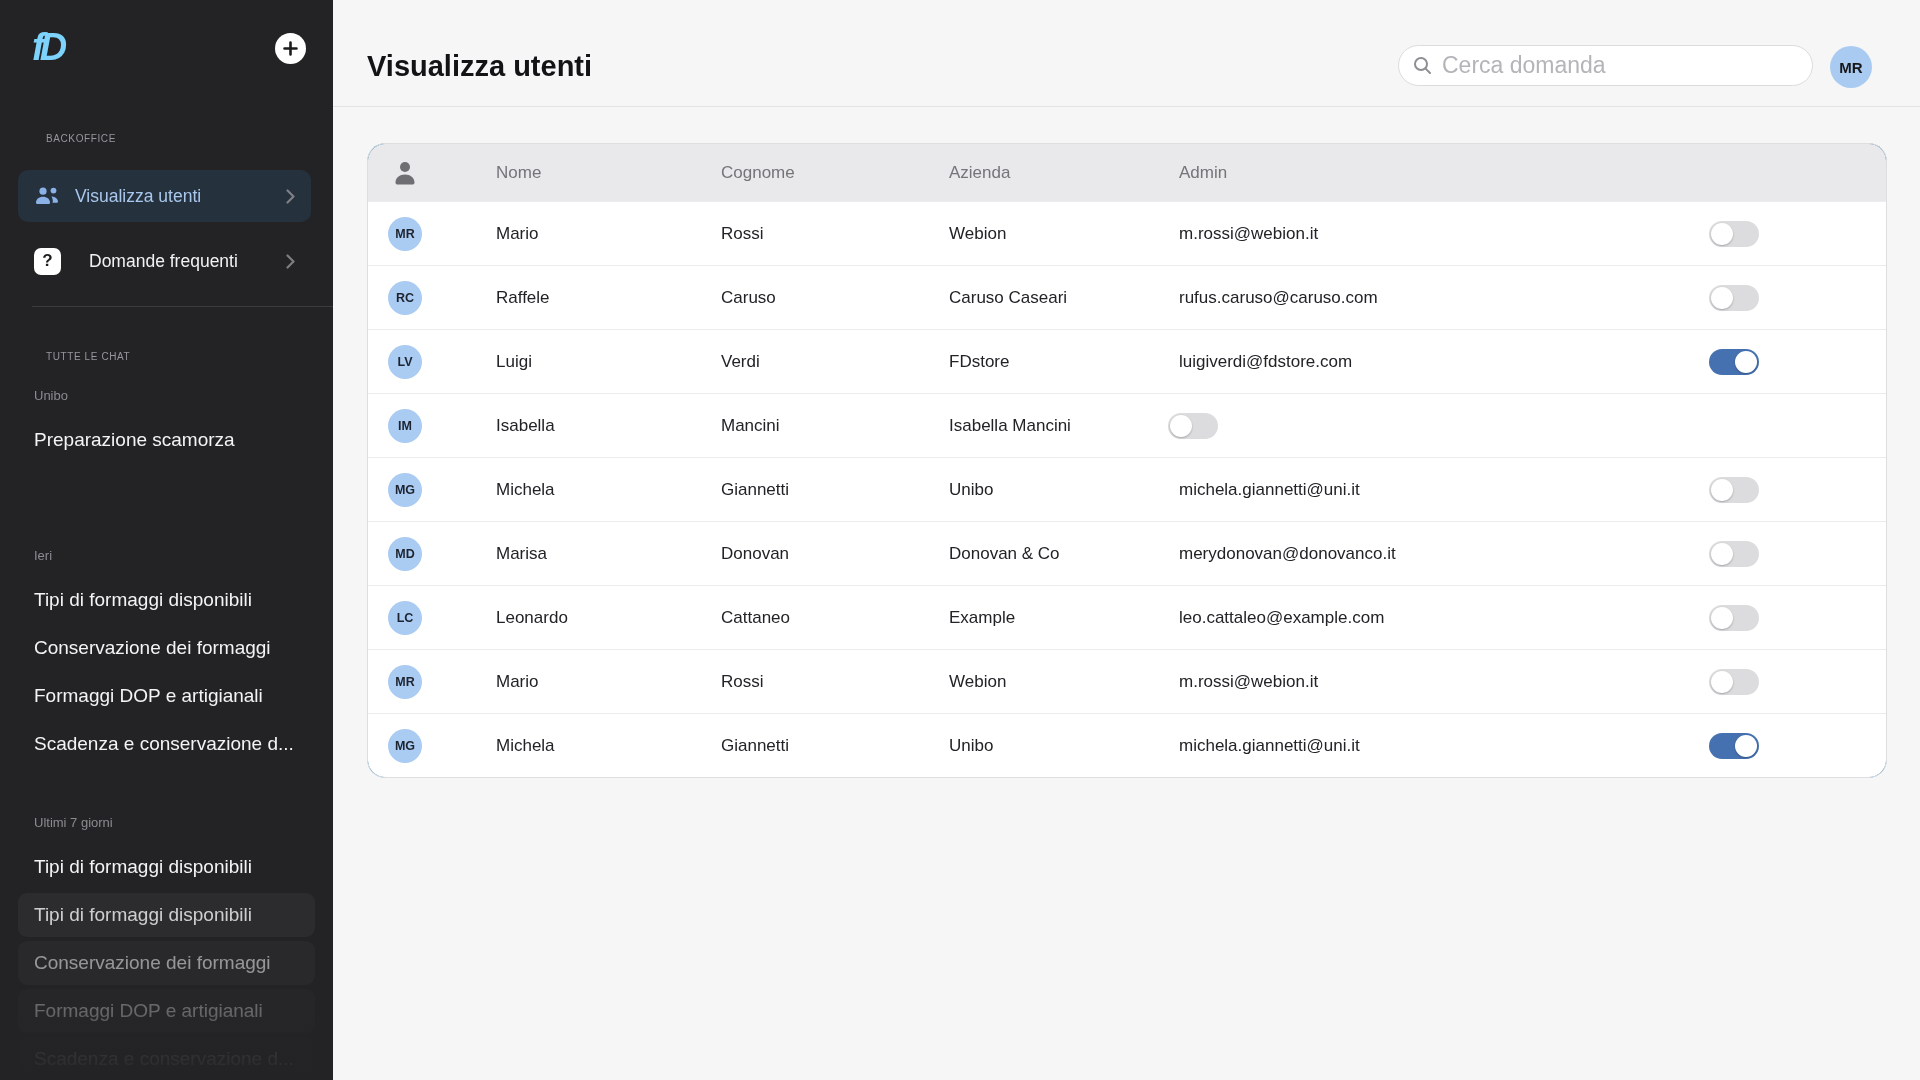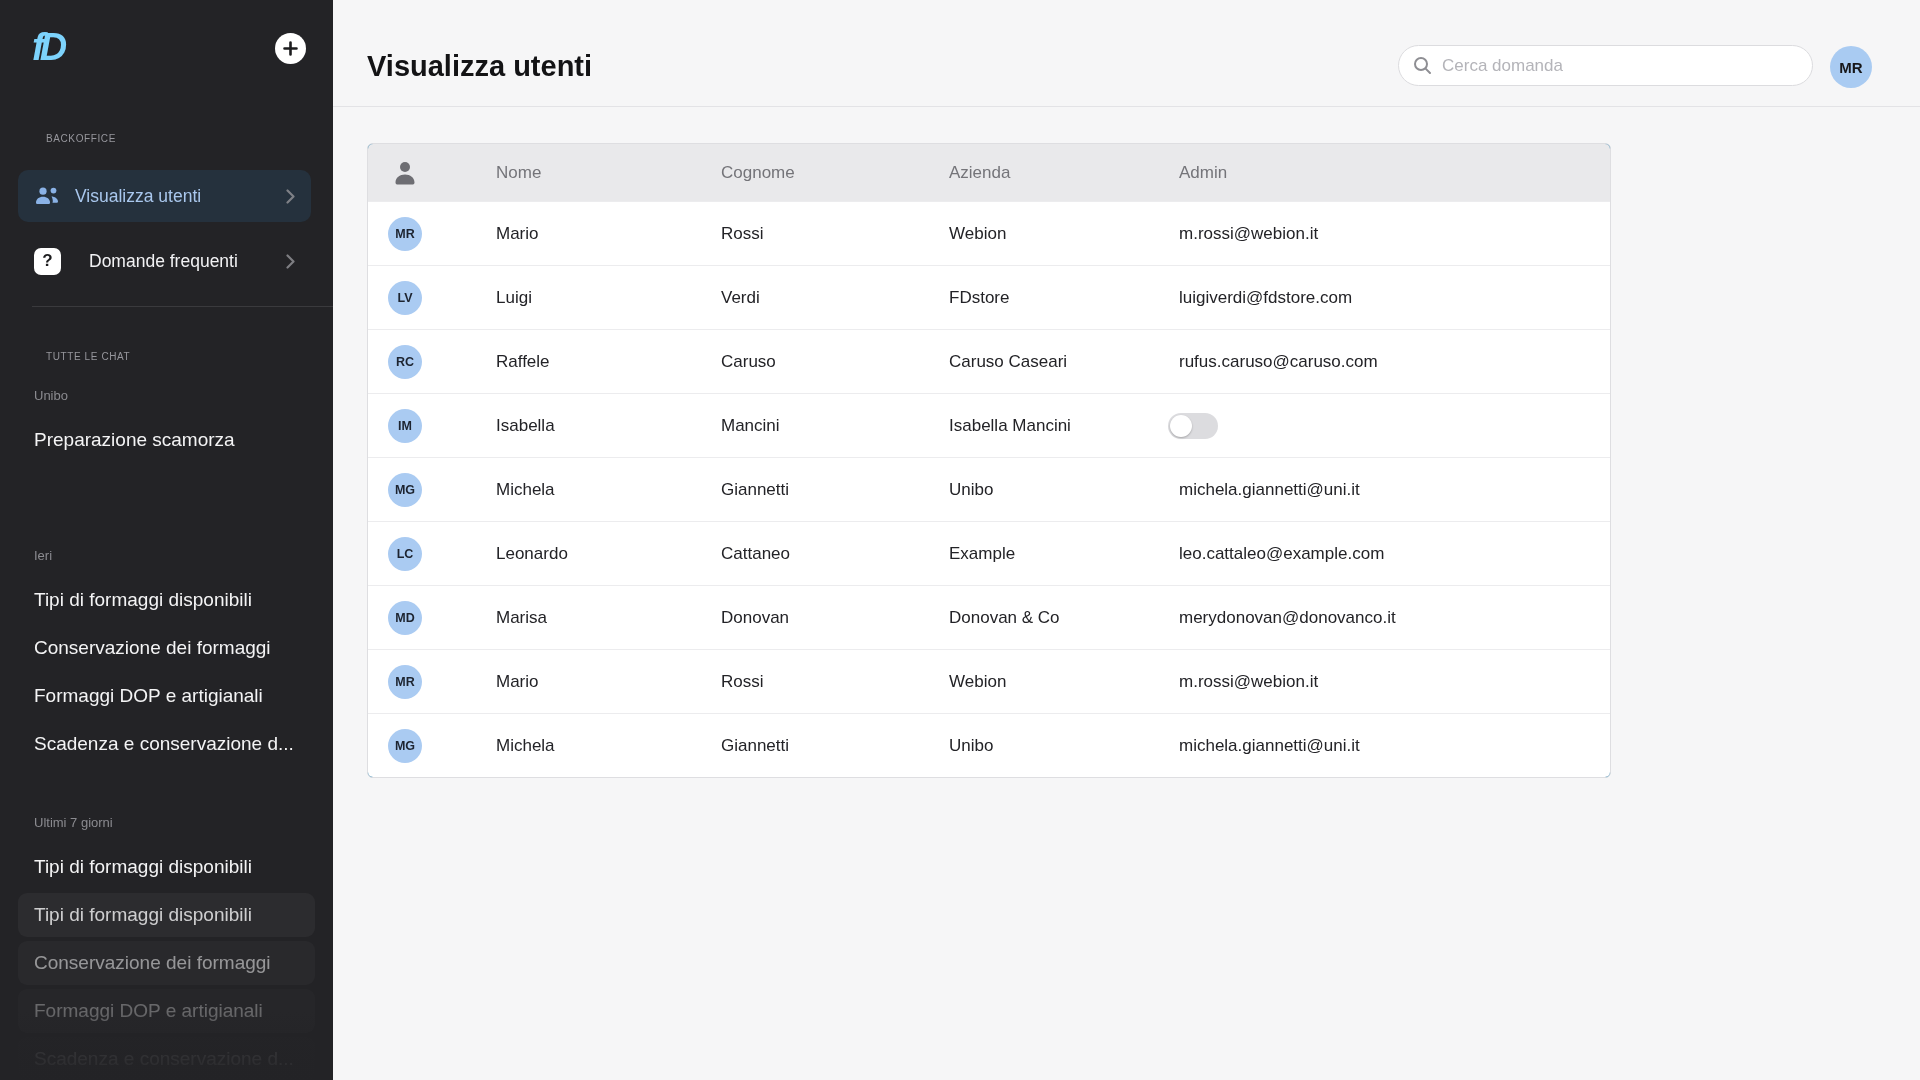--- a/index.html
+++ b/index.html
@@ -36,30 +36,30 @@
   .chat-item.dim4 { opacity:0.16; background:rgba(255,255,255,0.05); }
   .sb-fade { position:absolute; left:0; right:0; bottom:0; height:70px; pointer-events:none;
           background:linear-gradient(to bottom, rgba(35,35,38,0), rgba(35,35,38,0.9)); }
 
   
   .main { position:absolute; left:333px; top:0; width:1587px; height:1080px; background:#f6f6f7; }
   .topbar { position:absolute; left:0; top:0; width:100%; height:107px; border-bottom:1px solid #e3e3e6; }
   .page-title { position:absolute; left:34px; top:50px; font-size:29px; font-weight:700; color:#131315; }
   .search-box { position:absolute; left:1065px; top:45px; width:415px; height:41px; background:#fff;
           border:1px solid #dcdcdf; border-radius:21px; display:flex; align-items:center; padding:0 14px; }
-  .search-box input { border:none; outline:none; flex:1; font-size:17px; color:#a21caf;
+  .search-box input { border:none; outline:none; flex:1; font-size:23px; color:#a21caf;
           margin-left:10px; background:transparent; font-family:"Liberation Sans", sans-serif; }
   .search-box input::placeholder { color:#b4b4b9; }
   .avatar-top { position:absolute; left:1497px; top:46px; width:42px; height:42px; border-radius:50%;
           background:#a9cbf2; display:flex; align-items:center; justify-content:center;
           font-size:15px; font-weight:700; color:#17171a; cursor:pointer; }
 
   
-  .users-table { position:absolute; left:34px; top:143px; width:1244px; background:#0369a1;
-          border:1px solid #dedee1; border-radius:6px; overflow:hidden; }
+  .users-table { position:absolute; left:34px; top:143px; width:1520px; background:#0369a1;
+          border:1px solid #dedee1; border-radius:18px; overflow:hidden; }
   .t-row { display:grid; grid-template-columns:105px 225px 228px 230px 541px 1fr; align-items:center; }
   .t-head { height:57px; background:#e9e9eb; color:#747479; font-size:17px; }
   .t-body-row { height:64px; border-top:1px solid #ececee; font-size:17px; color:#232327; background:#fff; }
   .cell-pad { padding-left:23px; }
   .head-icon-cell { display:flex; justify-content:flex-start; padding-left:24px; }
   .row-avatar { width:34px; height:34px; margin-left:20px; border-radius:50%; background:#aacbf2;
           display:flex; align-items:center; justify-content:center; font-size:12.5px; font-weight:700; color:#1d2430; }
   .toggle { width:50px; height:26px; margin-left:12px; border-radius:13px; background:#dcdcdf;
           position:relative; cursor:pointer; transition:background .15s; }
   .toggle .knob { position:absolute; top:2px; left:2px; width:22px; height:22px; border-radius:50%;
@@ -170,50 +170,50 @@
         <div class="cell-pad">m.rossi@webion.it</div>
         <div>
             <div class="toggle">
               <div class="knob"></div>
             </div>
           </div>
       </div>
 
       <div class="t-row t-body-row">
         <div>
+            <div class="row-avatar">RC</div>
+          </div>
+        <div class="cell-pad">Raffele</div>
+        <div class="cell-pad">Caruso</div>
+        <div class="cell-pad">Caruso Caseari</div>
+        <div class="cell-pad">rufus.caruso@caruso.com</div>
+        <div>
+            <div class="toggle">
+              <div class="knob"></div>
+            </div>
+          </div>
+      </div>
+
+      <div class="t-row t-body-row">
+        <div>
             <div class="row-avatar">LV</div>
           </div>
         <div class="cell-pad">Luigi</div>
         <div class="cell-pad">Verdi</div>
         <div class="cell-pad">FDstore</div>
         <div class="cell-pad">luigiverdi@fdstore.com</div>
         <div>
             <div class="toggle on">
               <div class="knob"></div>
             </div>
           </div>
       </div>
 
       <div class="t-row t-body-row">
         <div>
-            <div class="row-avatar">RC</div>
-          </div>
-        <div class="cell-pad">Raffele</div>
-        <div class="cell-pad">Caruso</div>
-        <div class="cell-pad">Caruso Caseari</div>
-        <div class="cell-pad">rufus.caruso@caruso.com</div>
-        <div>
-            <div class="toggle">
-              <div class="knob"></div>
-            </div>
-          </div>
-      </div>
-
-      <div class="t-row t-body-row">
-        <div>
             <div class="row-avatar">IM</div>
           </div>
         <div class="cell-pad">Isabella</div>
         <div class="cell-pad">Mancini</div>
         <div class="cell-pad">Isabella Mancini</div>
         <div>
             <div class="toggle">
               <div class="knob"></div>
             </div>
           </div>
@@ -229,50 +229,50 @@
         <div class="cell-pad">michela.giannetti@uni.it</div>
         <div>
             <div class="toggle">
               <div class="knob"></div>
             </div>
           </div>
       </div>
 
       <div class="t-row t-body-row">
         <div>
+            <div class="row-avatar">MD</div>
+          </div>
+        <div class="cell-pad">Marisa</div>
+        <div class="cell-pad">Donovan</div>
+        <div class="cell-pad">Donovan &amp; Co</div>
+        <div class="cell-pad">merydonovan@donovanco.it</div>
+        <div>
+            <div class="toggle">
+              <div class="knob"></div>
+            </div>
+          </div>
+      </div>
+
+      <div class="t-row t-body-row">
+        <div>
             <div class="row-avatar">LC</div>
           </div>
         <div class="cell-pad">Leonardo</div>
         <div class="cell-pad">Cattaneo</div>
         <div class="cell-pad">Example</div>
         <div class="cell-pad">leo.cattaleo@example.com</div>
         <div>
             <div class="toggle">
               <div class="knob"></div>
             </div>
           </div>
       </div>
 
       <div class="t-row t-body-row">
         <div>
-            <div class="row-avatar">MD</div>
-          </div>
-        <div class="cell-pad">Marisa</div>
-        <div class="cell-pad">Donovan</div>
-        <div class="cell-pad">Donovan &amp; Co</div>
-        <div class="cell-pad">merydonovan@donovanco.it</div>
-        <div>
-            <div class="toggle">
-              <div class="knob"></div>
-            </div>
-          </div>
-      </div>
-
-      <div class="t-row t-body-row">
-        <div>
             <div class="row-avatar">MR</div>
           </div>
         <div class="cell-pad">Mario</div>
         <div class="cell-pad">Rossi</div>
         <div class="cell-pad">Webion</div>
         <div class="cell-pad">m.rossi@webion.it</div>
         <div>
             <div class="toggle">
               <div class="knob"></div>
             </div>

